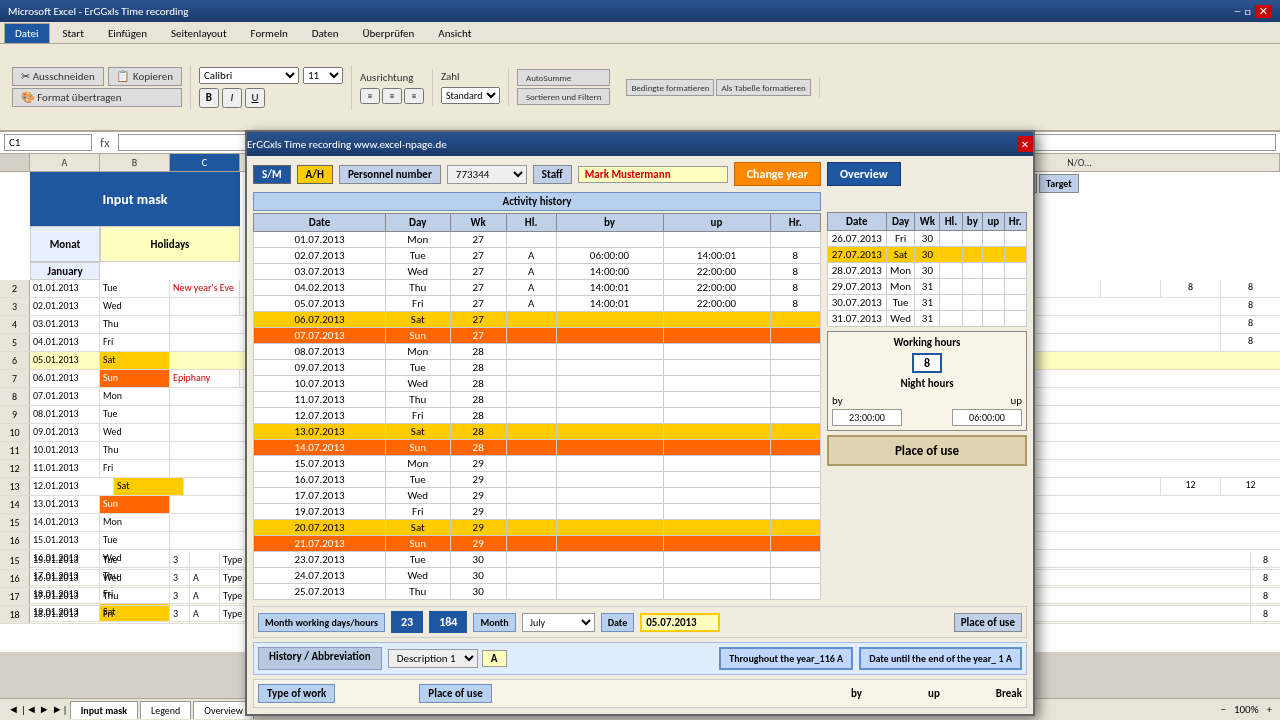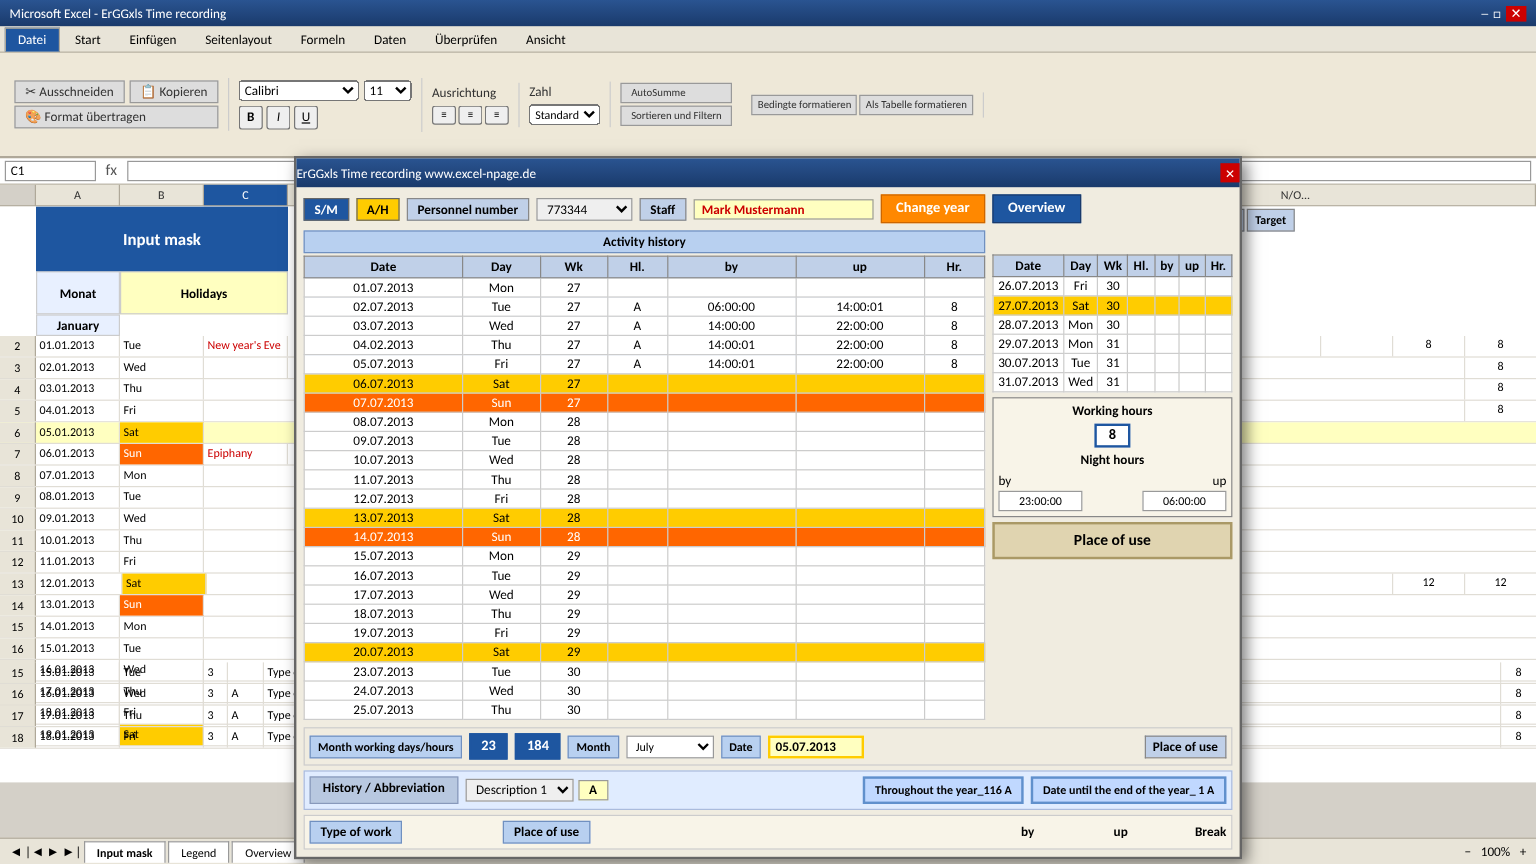--- a/index.html
+++ b/index.html
@@ -35,21 +35,21 @@
       display: flex; align-items: center; padding: 4px;
     }
 
     
     .formula-bar {
       position: absolute; top: 132px; left: 0; width: 1280px; height: 22px;
       background: #ffffff; border-bottom: 1px solid #afa899;
       display: flex; align-items: center; padding: 0 4px; gap: 4px;
     }
     .name-box {
-      width: 76px; border: 1px solid #999; padding: 1px 4px; font-size: 11px;
+      width: 88px; border: 1px solid #999; padding: 1px 4px; font-size: 11px;
     }
     .formula-icon { font-size: 13px; color: #555; padding: 0 4px; }
 
     
     .col-headers {
       position: absolute; top: 154px; left: 0; width: 1280px; height: 18px;
       background: #e8e4d8; display: flex;
     }
     .col-header {
       border-right: 1px solid #afa899; border-bottom: 1px solid #afa899;
@@ -330,21 +330,21 @@
     </div>
     <div style="display:flex; height:18px; border-bottom:1px solid #e0ddd5;">
       <div style="width:30px; background:#e8e4d8; border-right:1px solid #afa899; display:flex; align-items:center; justify-content:center; font-size:10px;">12</div>
       <div style="width:70px; border-right:1px solid #e0ddd5; padding:1px 3px; font-size:10px;">11.01.2013</div>
       <div style="width:70px; border-right:1px solid #e0ddd5; padding:1px 3px; font-size:10px;">Fri</div>
       <div style="flex:1;"></div>
     </div>
 
     <div style="display:flex; height:18px; border-bottom:1px solid #e0ddd5;">
       <div style="width:30px; background:#e8e4d8; border-right:1px solid #afa899; display:flex; align-items:center; justify-content:center; font-size:10px;">13</div>
-      <div style="width:72px; border-right:1px solid #e0ddd5; padding:1px 3px; font-size:10px;">12.01.2013</div>
+      <div style="width:84px; border-right:1px solid #e0ddd5; padding:1px 3px; font-size:10px;">12.01.2013</div>
       <div style="width:70px; border-right:1px solid #e0ddd5; padding:1px 3px; font-size:10px; background:#ffcc00;">Sat</div>
       <div style="flex:1;"></div>
       <div style="width:60px; border-left:1px solid #e0ddd5; font-size:10px; text-align:center;">12</div>
       <div style="width:60px; border-left:1px solid #e0ddd5; font-size:10px; text-align:center;">12</div>
     </div>
 
     <div style="display:flex; height:18px; border-bottom:1px solid #e0ddd5;">
       <div style="width:30px; background:#e8e4d8; border-right:1px solid #afa899; display:flex; align-items:center; justify-content:center; font-size:10px;">14</div>
       <div style="width:70px; border-right:1px solid #e0ddd5; padding:1px 3px; font-size:10px;">13.01.2013</div>
       <div style="width:70px; border-right:1px solid #e0ddd5; padding:1px 3px; font-size:10px; background:#ff6600; color:white;">Sun</div>
@@ -631,40 +631,40 @@
               <tr>
                 <td>17.07.2013</td>
                 <td>Wed</td>
                 <td>29</td>
                 <td></td>
                 <td></td>
                 <td></td>
                 <td></td>
               </tr>
               <tr>
-                <td>18.07.2013</td>
-                <td>Thu</td>
-                <td>29</td>
-                <td></td>
-                <td></td>
-                <td></td>
-                <td></td>
-              </tr>
-              <tr>
                 <td>19.07.2013</td>
                 <td>Fri</td>
                 <td>29</td>
                 <td></td>
                 <td></td>
                 <td></td>
                 <td></td>
               </tr>
               <tr class="sat">
                 <td>20.07.2013</td>
                 <td>Sat</td>
+                <td>29</td>
+                <td></td>
+                <td></td>
+                <td></td>
+                <td></td>
+              </tr>
+              <tr class="sun">
+                <td>21.07.2013</td>
+                <td>Sun</td>
                 <td>29</td>
                 <td></td>
                 <td></td>
                 <td></td>
                 <td></td>
               </tr>
               <tr>
                 <td>23.07.2013</td>
                 <td>Tue</td>
                 <td>30</td>

